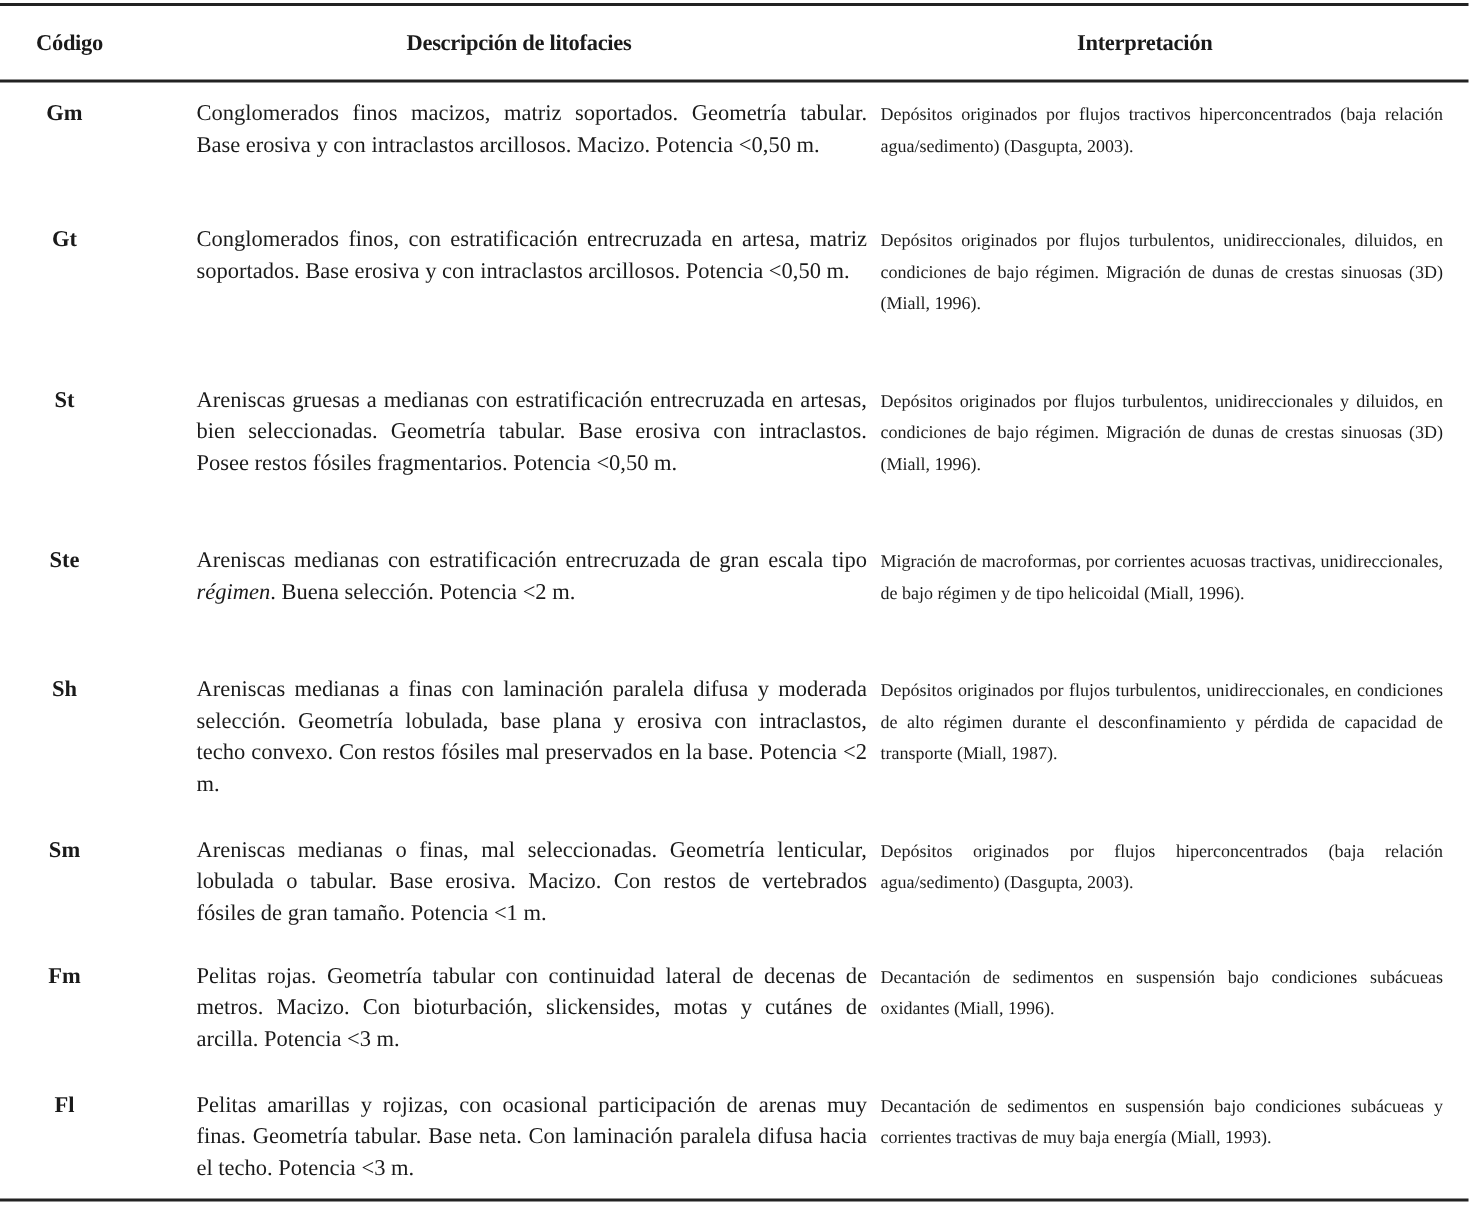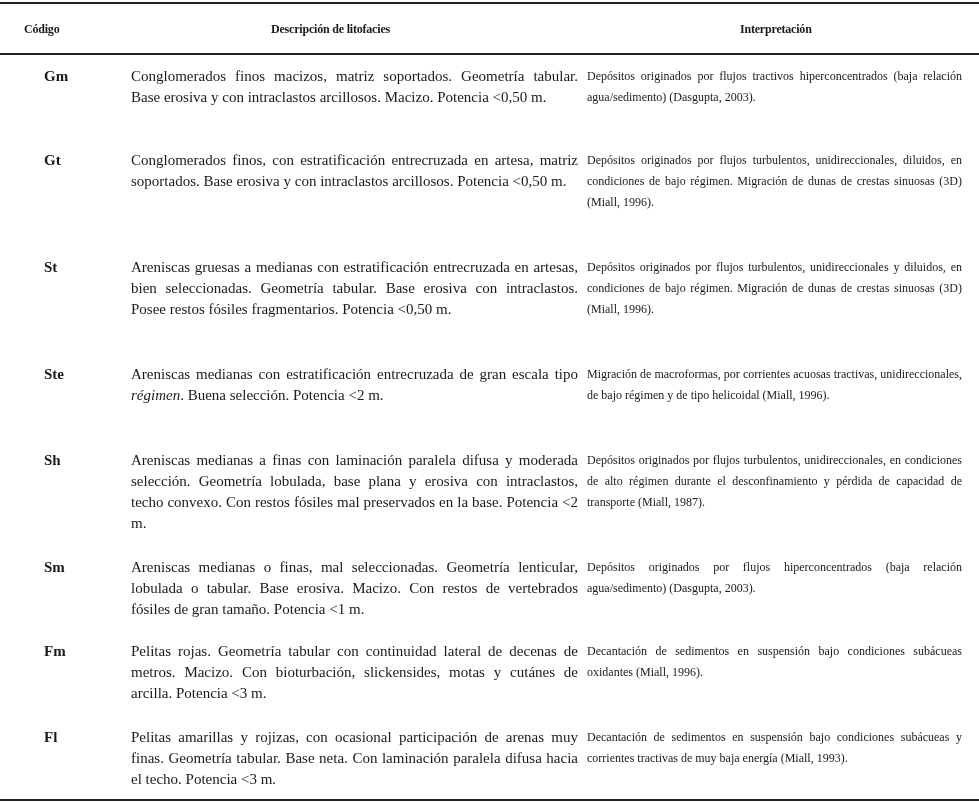--- a/index.html
+++ b/index.html
@@ -23,38 +23,38 @@
       background: #222222;
     }
     .rule.top { top: 2px; }
     .rule.head { top: 53px; }
     .rule.bottom { top: 799px; }
 
     .hdr {
       position: absolute;
       top: 20px;
       font-weight: bold;
-      font-size: 12px;
+      font-size: 15px;
       line-height: 18px;
       letter-spacing: -0.2px;
     }
     .hdr.code { left: 24px; width: 58px; text-align: left; }
     .hdr.desc { left: 243px; margin-left: 28px; }
-    .hdr.interp { left: 740px; text-align: center; }
+    .hdr.interp { left: 718px; text-align: center; }
 
     .row {
       position: absolute;
       left: 0;
       width: 979px;
     }
     .row .code {
       position: absolute;
-      left: 44px;
+      left: 20px;
       width: 46px;
-      text-align: left;
+      text-align: center;
       font-weight: bold;
       font-size: 15px;
       line-height: 21px;
     }
     .row .desc {
       position: absolute;
       left: 115px;
       width: 447px;
       font-size: 15px;
       line-height: 21px;

